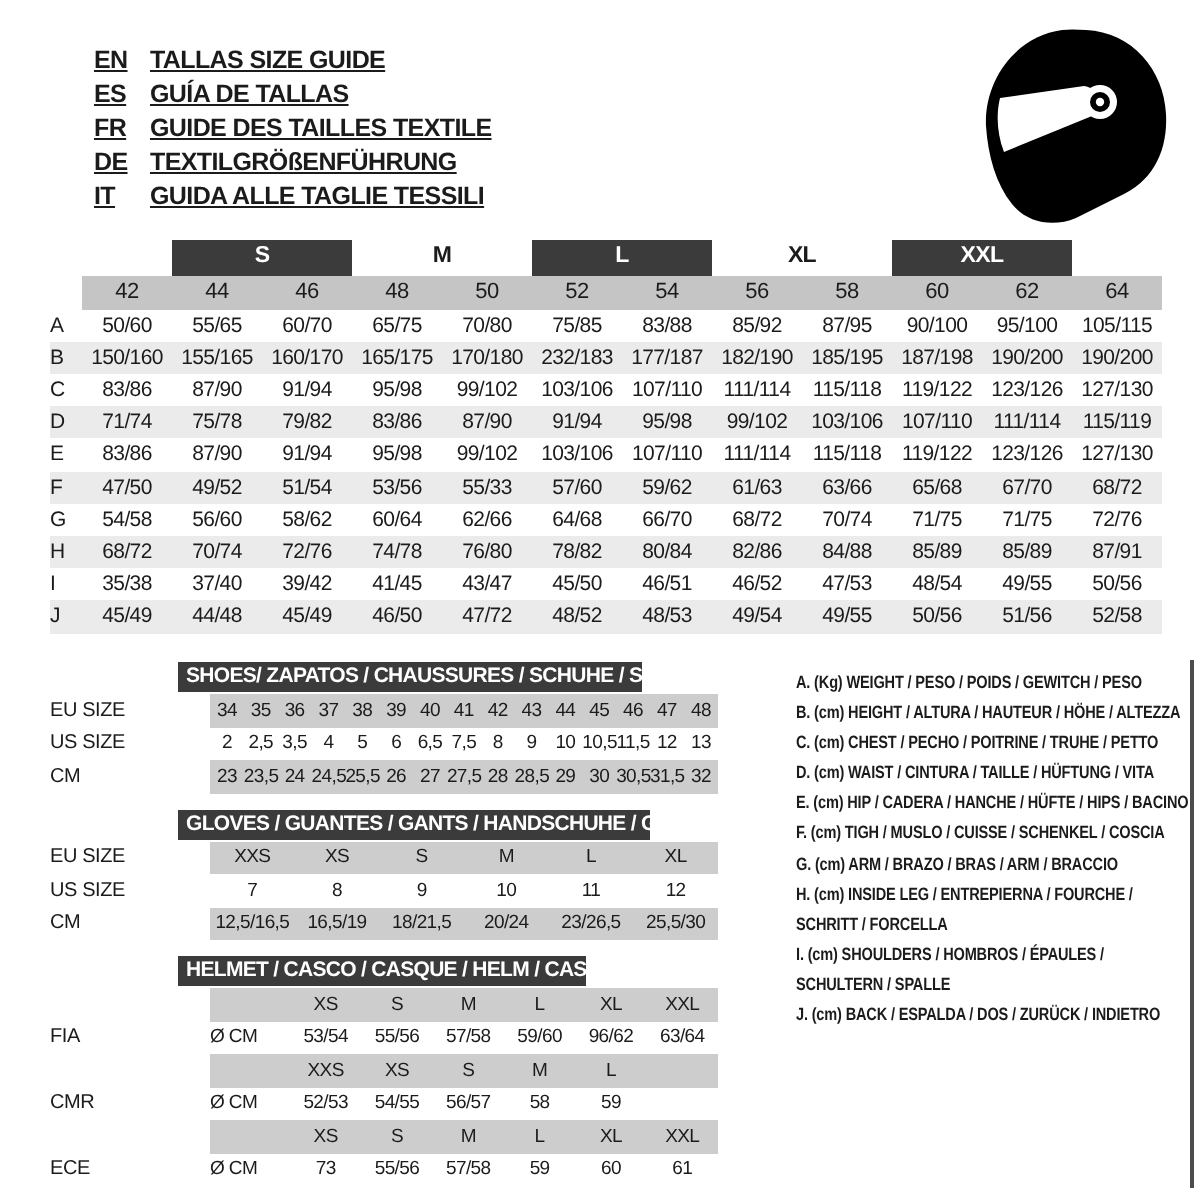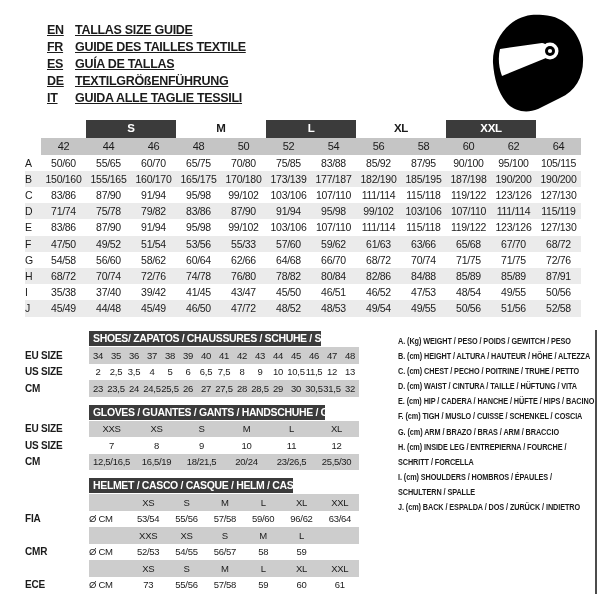--- a/index.html
+++ b/index.html
@@ -27,21 +27,21 @@
   .bottom-left{position:absolute;left:25px;top:331px;width:335px;}
   .subtable{margin-bottom:8px;}
   .st-head{display:flex;}
   .st-spacer{width:64px;flex:0 0 64px;}
   .st-bar{background:#3b3b3b;color:#fff;font-weight:bold;font-size:10.5px;height:15px;line-height:15px;padding-left:4px;letter-spacing:-0.35px;white-space:nowrap;overflow:hidden;}
   .w-shoes{width:228px;}
   .w-gloves{width:232px;}
   .w-helmet{width:200px;}
   table.sub{border-collapse:collapse;width:334px;font-size:9.5px;letter-spacing:-0.3px;margin-top:1px;table-layout:fixed;}
   table.sub td{text-align:center;padding:1.5px 0;white-space:nowrap;line-height:13.5px;}
-  table.sub td.lbl{width:64px;text-align:left;font-weight:bold;font-size:10px;letter-spacing:-0.2px;background:#fff;}
+  table.sub td.lbl{width:80px;text-align:left;font-weight:normal;font-size:10px;letter-spacing:-0.2px;background:#fff;}
   table.sub td.unit{width:40px;text-align:left;}
   table.sub tr.shaded td{background:#cdcdcd;}
   table.sub tr.shaded td.lbl{background:#fff;}
 
   
   .legend{position:absolute;left:398px;top:334px;width:242px;transform:scaleX(0.82);transform-origin:0 0;}
   .legend .item{font-weight:bold;font-size:8.9px;line-height:15.1px;letter-spacing:-0.1px;}
 
   .vrule{position:absolute;left:595px;top:330px;width:2px;height:264px;background:#4c4c4c;}
 </style>
@@ -49,26 +49,26 @@
 <body>
 
 <div>
 
   <ul class="langs">
     <li>
       <span class="code">EN</span>
       <span>TALLAS SIZE GUIDE</span>
     </li>
     <li>
+      <span class="code">ES</span>
+      <span>GUÍA DE TALLAS</span>
+    </li>
+    <li>
       <span class="code">FR</span>
       <span>GUIDE DES TAILLES TEXTILE</span>
-    </li>
-    <li>
-      <span class="code">ES</span>
-      <span>GUÍA DE TALLAS</span>
     </li>
     <li>
       <span class="code">DE</span>
       <span>TEXTILGRÖßENFÜHRUNG</span>
     </li>
     <li>
       <span class="code">IT</span>
       <span>GUIDA ALLE TAGLIE TESSILI</span>
     </li>
   </ul>
@@ -125,21 +125,21 @@
           <td>95/100</td>
           <td>105/115</td>
         </tr>
         <tr class="alt">
           <td class="lbl">B</td>
           <td>150/160</td>
           <td>155/165</td>
           <td>160/170</td>
           <td>165/175</td>
           <td>170/180</td>
-          <td>173/139</td>
+          <td>232/183</td>
           <td>177/187</td>
           <td>182/190</td>
           <td>185/195</td>
           <td>187/198</td>
           <td>190/200</td>
           <td>190/200</td>
         </tr>
         <tr>
           <td class="lbl">C</td>
           <td>83/86</td>

